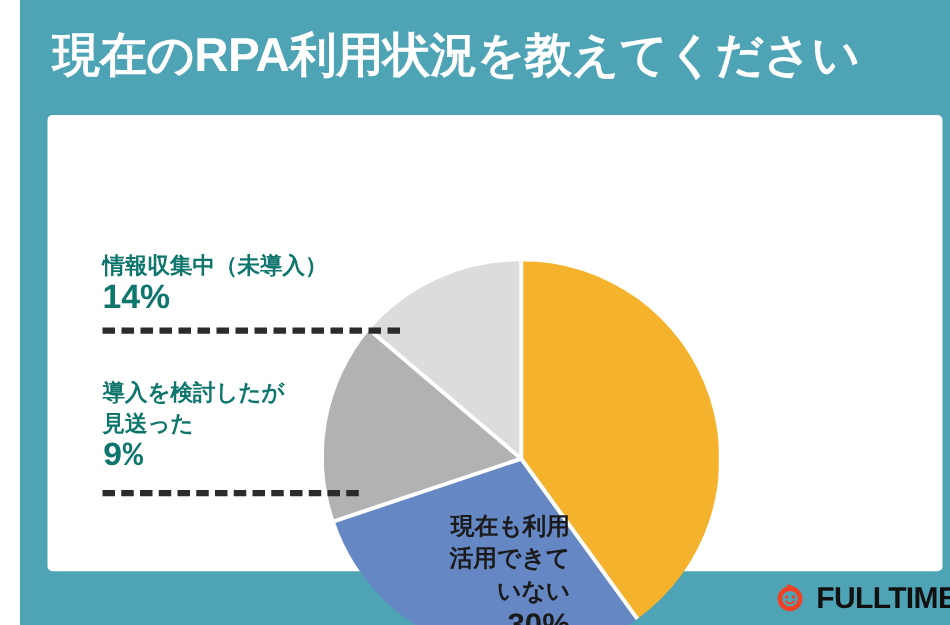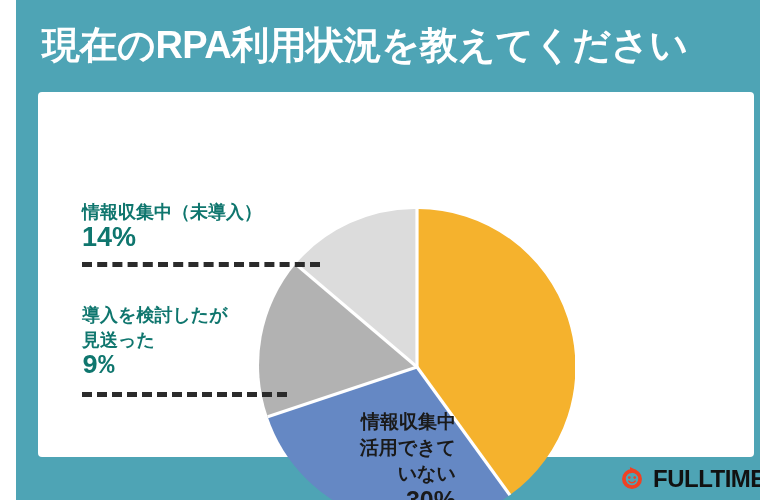--- a/index.html
+++ b/index.html
@@ -168,21 +168,21 @@
           <line x1="158" y1="158" x2="158" y2="0"></line>
           <line x1="158" y1="158" x2="250.88" y2="286.12"></line>
           <line x1="158" y1="158" x2="8.69" y2="207.83"></line>
           <line x1="158" y1="158" x2="36.67" y2="55.07"></line>
         </g>
       </svg>
     </div>
 
 
     <div class="slice-label" id="label-blue">
-      <span>情報収集中</span><br>
+      <span>現在も利用</span><br>
       <span>活用できて</span><br>
       <span>いない</span>
       <span class="pct">30%</span>
     </div>
 
     <div class="callout" id="callout-1">
       <span>情報収集中（未導入）</span><br>
       <span class="pct">14%</span>
     </div>
     <div class="leader" id="leader-1"></div>

